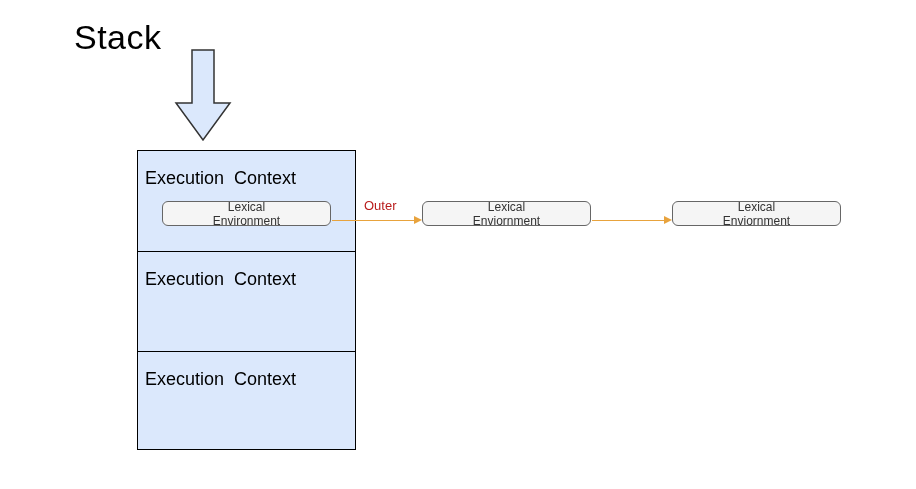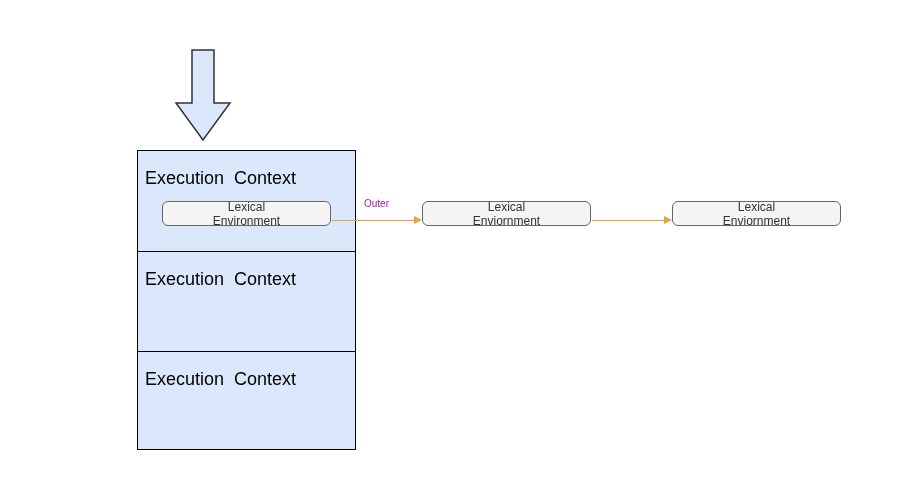--- a/index.html
+++ b/index.html
@@ -125,29 +125,30 @@
   }
   .arrow-head-2 {
     left: 664px;
     top: 216px;
   }
 
   .outer-label {
     position: absolute;
     left: 364px;
     top: 198px;
-    font-size: 10px;
-    color: #a21caf;
+    font-size: 13px;
+    color: #b91c1c;
   }
 </style>
 </head>
 <body>
 
 <div class="canvas">
 
+  <div class="stack-title">Stack</div>
 
   <svg class="block-arrow" viewBox="0 0 70 96">
     <polygon points="22,2 44,2 44,55 60,55 33,92 6,55 22,55" fill="#dbe8fc" stroke="#333333" stroke-width="1.5" stroke-linejoin="miter"></polygon>
   </svg>
 
   <div class="stack-box">
 
     <div class="stack-section">
       <span class="ec-label">Execution  Context</span>
       <div class="lex-box lex-inner">

